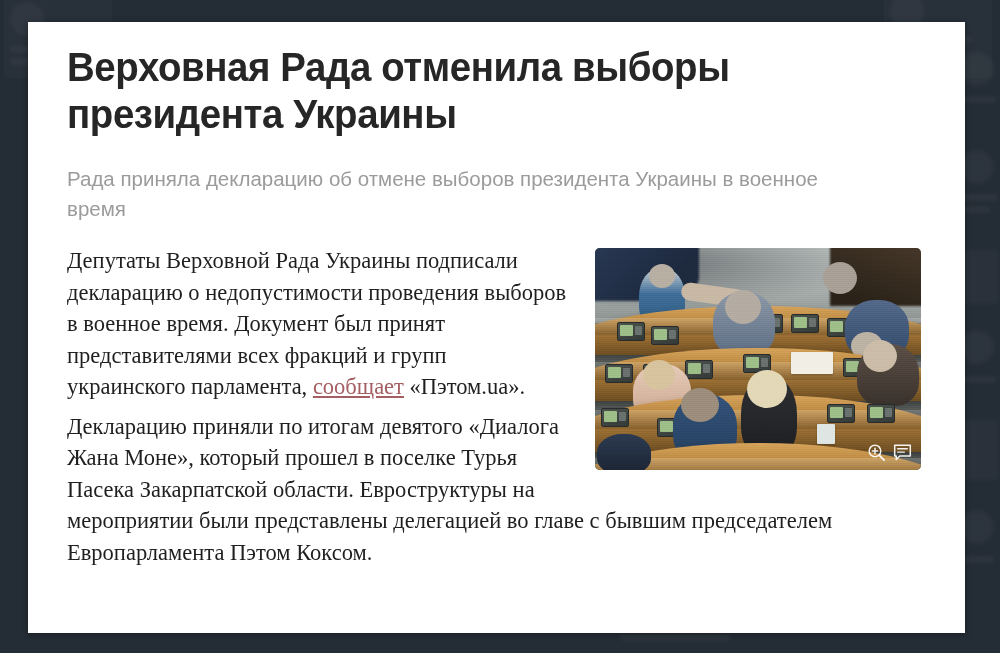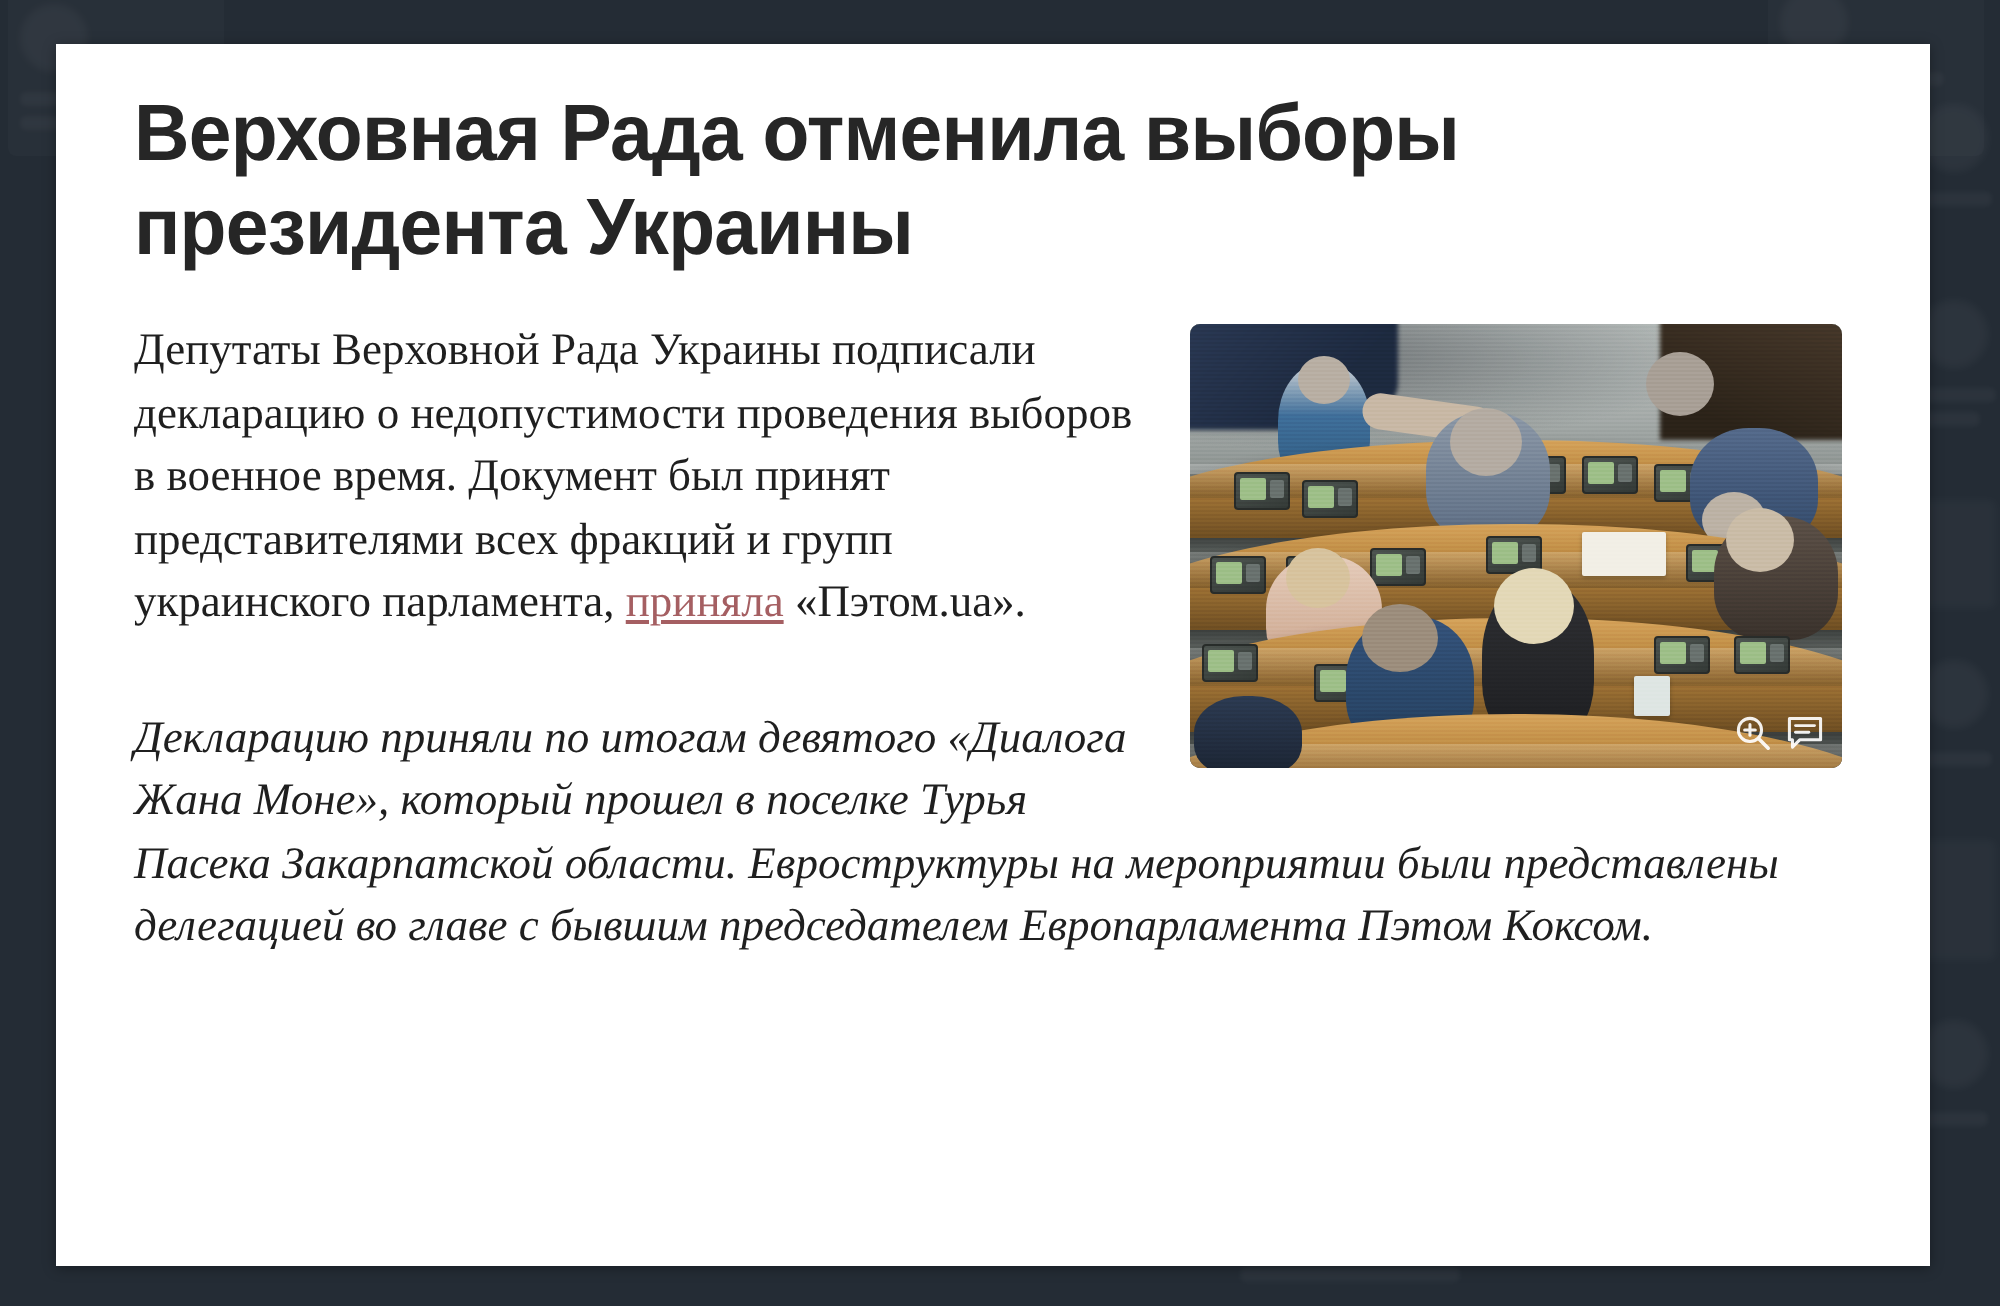--- a/index.html
+++ b/index.html
@@ -96,21 +96,21 @@
 
   .article-body {
     margin-top: 21px;
     font-family: "Liberation Serif", serif;
     font-size: 22.5px;
     line-height: 31.5px;
     color: #1f1f1f;
     text-align: left;
   }
   .article-body p { margin: 0; }
-  .article-body p + p { margin-top: 36px; font-style: italic; }
+  .article-body p + p { margin-top: 8px; }
 
   
   .figure {
     float: right;
     width: 326px;
     margin: 3px 0 6px 26px;
   }
   .photo {
     width: 326px;
     height: 222px;
@@ -274,20 +274,21 @@
   <div class="bd-col" style="left:0px;top:600px;bottom:auto;height:53px;width:1000px;">
     <div class="bd-line" style="left:620px;top:34px;width:110px;"></div>
   </div>
 </div>
 
 <div class="card">
   <div class="card-inner">
 
     <h1 class="headline">Верховная Рада отменила выборы президента Украины</h1>
 
+    <p class="subhead">Рада приняла декларацию об отмене выборов президента Украины в военное время</p>
 
     <div class="article-body">
 
       <figure class="figure">
         <div class="photo">
           <div class="ph-bg"></div>
           <div class="ph-wall"></div>
           <div class="ph-dark-tl"></div>
           <div class="ph-dark-tr"></div>
 
@@ -362,19 +363,19 @@
                 <path d="M1.8 2.4h16.4v11.2H7.2L3.4 17.4v-3.8H1.8z" fill="none" stroke="#ffffff" stroke-width="1.6" stroke-linejoin="round"></path>
                 <line x1="5" y1="6.1" x2="15" y2="6.1" stroke="#ffffff" stroke-width="1.5" stroke-linecap="round"></line>
                 <line x1="5" y1="9.6" x2="12" y2="9.6" stroke="#ffffff" stroke-width="1.5" stroke-linecap="round"></line>
               </svg>
             </span>
           </div>
         </div>
 
       </figure>
 
-      <p><span>Депутаты Верховной Рада Украины подписали декларацию о недопустимости проведения выборов в военное время. Документ был принят представителями всех фракций и групп украинского парламента, </span><a class="inline-link" href="#">приняла</a><span> «Пэтом.ua».</span></p>
+      <p><span>Депутаты Верховной Рада Украины подписали декларацию о недопустимости проведения выборов в военное время. Документ был принят представителями всех фракций и групп украинского парламента, </span><a class="inline-link" href="#">сообщает</a><span> «Пэтом.ua».</span></p>
 
       <p>Декларацию приняли по итогам девятого «Диалога Жана Моне», который прошел в поселке Турья Пасека Закарпатской области. Евроструктуры на мероприятии были представлены делегацией во главе с бывшим председателем Европарламента Пэтом Коксом.</p>
 
     </div>
   </div>
 </div>
 
 </body></html>

